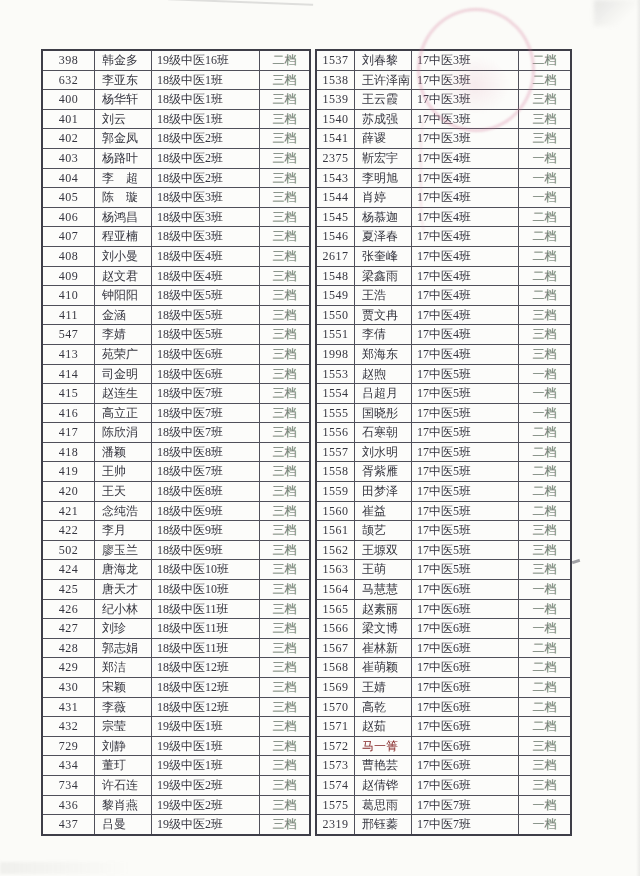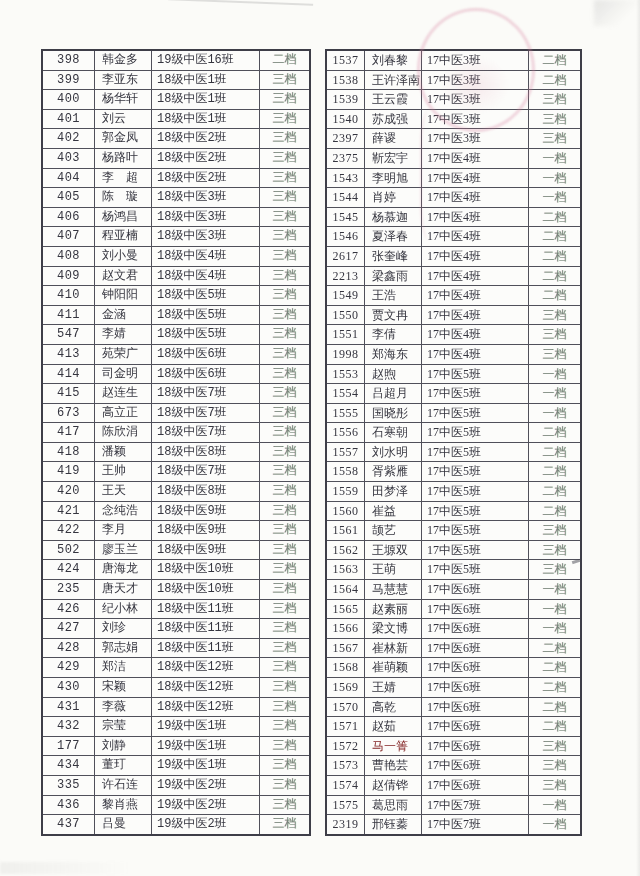--- a/index.html
+++ b/index.html
@@ -6,22 +6,22 @@
   body{
     width:640px;height:876px;position:relative;overflow:hidden;
     background:#fbfbf8;
     font-family:"Liberation Serif","DejaVu Serif",serif;
   }
   .scan-table{
     position:absolute;top:49px;
     border:2px solid #3e3e48;
     background:#fcfcfa;
   }
-  #table-left{left:41px;font-family:Liberation Mono, monospace;}
-  #table-right{left:325px;}
+  #table-left{left:41px;}
+  #table-right{left:315px;}
   .row{display:grid;}
   #table-left .row{grid-template-columns:51px 57px 108px 50px;}
   #table-right .row{grid-template-columns:37px 57px 107px 52px;}
   .row + .row .cell{border-top:1px solid #50505a;}
   .cell{
     height:18.6px;line-height:18.6px;
     font-size:12px;color:#35353f;
     white-space:nowrap;overflow:hidden;
     border-left:1px solid #50505a;
   }
@@ -86,21 +86,21 @@
 <div class="edge-right"></div>
 
 <div class="scan-table" id="table-left">
     <div class="row">
       <div class="cell c0">398</div>
       <div class="cell c1">韩金多</div>
       <div class="cell c2">19级中医16班</div>
       <div class="cell c3 grade">二档</div>
     </div>
     <div class="row">
-      <div class="cell c0">399</div>
+      <div class="cell c0">632</div>
       <div class="cell c1">李亚东</div>
       <div class="cell c2">18级中医1班</div>
       <div class="cell c3 grade">三档</div>
     </div>
     <div class="row">
       <div class="cell c0">400</div>
       <div class="cell c1">杨华轩</div>
       <div class="cell c2">18级中医1班</div>
       <div class="cell c3 grade">三档</div>
     </div>
@@ -188,21 +188,21 @@
       <div class="cell c2">18级中医6班</div>
       <div class="cell c3 grade">三档</div>
     </div>
     <div class="row">
       <div class="cell c0">415</div>
       <div class="cell c1">赵连生</div>
       <div class="cell c2">18级中医7班</div>
       <div class="cell c3 grade">三档</div>
     </div>
     <div class="row">
-      <div class="cell c0">673</div>
+      <div class="cell c0">416</div>
       <div class="cell c1">高立正</div>
       <div class="cell c2">18级中医7班</div>
       <div class="cell c3 grade">三档</div>
     </div>
     <div class="row">
       <div class="cell c0">417</div>
       <div class="cell c1">陈欣涓</div>
       <div class="cell c2">18级中医7班</div>
       <div class="cell c3 grade">三档</div>
     </div>
@@ -242,21 +242,21 @@
       <div class="cell c2">18级中医9班</div>
       <div class="cell c3 grade">三档</div>
     </div>
     <div class="row">
       <div class="cell c0">424</div>
       <div class="cell c1">唐海龙</div>
       <div class="cell c2">18级中医10班</div>
       <div class="cell c3 grade">三档</div>
     </div>
     <div class="row">
-      <div class="cell c0">235</div>
+      <div class="cell c0">425</div>
       <div class="cell c1">唐天才</div>
       <div class="cell c2">18级中医10班</div>
       <div class="cell c3 grade">三档</div>
     </div>
     <div class="row">
       <div class="cell c0">426</div>
       <div class="cell c1">纪小林</div>
       <div class="cell c2">18级中医11班</div>
       <div class="cell c3 grade">三档</div>
     </div>
@@ -290,33 +290,33 @@
       <div class="cell c2">18级中医12班</div>
       <div class="cell c3 grade">三档</div>
     </div>
     <div class="row">
       <div class="cell c0">432</div>
       <div class="cell c1">宗莹</div>
       <div class="cell c2">19级中医1班</div>
       <div class="cell c3 grade">三档</div>
     </div>
     <div class="row">
-      <div class="cell c0">177</div>
+      <div class="cell c0">729</div>
       <div class="cell c1">刘静</div>
       <div class="cell c2">19级中医1班</div>
       <div class="cell c3 grade">三档</div>
     </div>
     <div class="row">
       <div class="cell c0">434</div>
       <div class="cell c1">董玎</div>
       <div class="cell c2">19级中医1班</div>
       <div class="cell c3 grade">三档</div>
     </div>
     <div class="row">
-      <div class="cell c0">335</div>
+      <div class="cell c0">734</div>
       <div class="cell c1">许石连</div>
       <div class="cell c2">19级中医2班</div>
       <div class="cell c3 grade">三档</div>
     </div>
     <div class="row">
       <div class="cell c0">436</div>
       <div class="cell c1">黎肖燕</div>
       <div class="cell c2">19级中医2班</div>
       <div class="cell c3 grade">三档</div>
     </div>
@@ -346,21 +346,21 @@
       <div class="cell c2">17中医3班</div>
       <div class="cell c3 grade">三档</div>
     </div>
     <div class="row">
       <div class="cell c0">1540</div>
       <div class="cell c1">苏成强</div>
       <div class="cell c2">17中医3班</div>
       <div class="cell c3 grade">三档</div>
     </div>
     <div class="row">
-      <div class="cell c0">2397</div>
+      <div class="cell c0">1541</div>
       <div class="cell c1">薛谡</div>
       <div class="cell c2">17中医3班</div>
       <div class="cell c3 grade">三档</div>
     </div>
     <div class="row">
       <div class="cell c0">2375</div>
       <div class="cell c1">靳宏宇</div>
       <div class="cell c2">17中医4班</div>
       <div class="cell c3 grade">一档</div>
     </div>
@@ -388,21 +388,21 @@
       <div class="cell c2">17中医4班</div>
       <div class="cell c3 grade">二档</div>
     </div>
     <div class="row">
       <div class="cell c0">2617</div>
       <div class="cell c1">张奎峰</div>
       <div class="cell c2">17中医4班</div>
       <div class="cell c3 grade">二档</div>
     </div>
     <div class="row">
-      <div class="cell c0">2213</div>
+      <div class="cell c0">1548</div>
       <div class="cell c1">梁鑫雨</div>
       <div class="cell c2">17中医4班</div>
       <div class="cell c3 grade">二档</div>
     </div>
     <div class="row">
       <div class="cell c0">1549</div>
       <div class="cell c1">王浩</div>
       <div class="cell c2">17中医4班</div>
       <div class="cell c3 grade">二档</div>
     </div>

